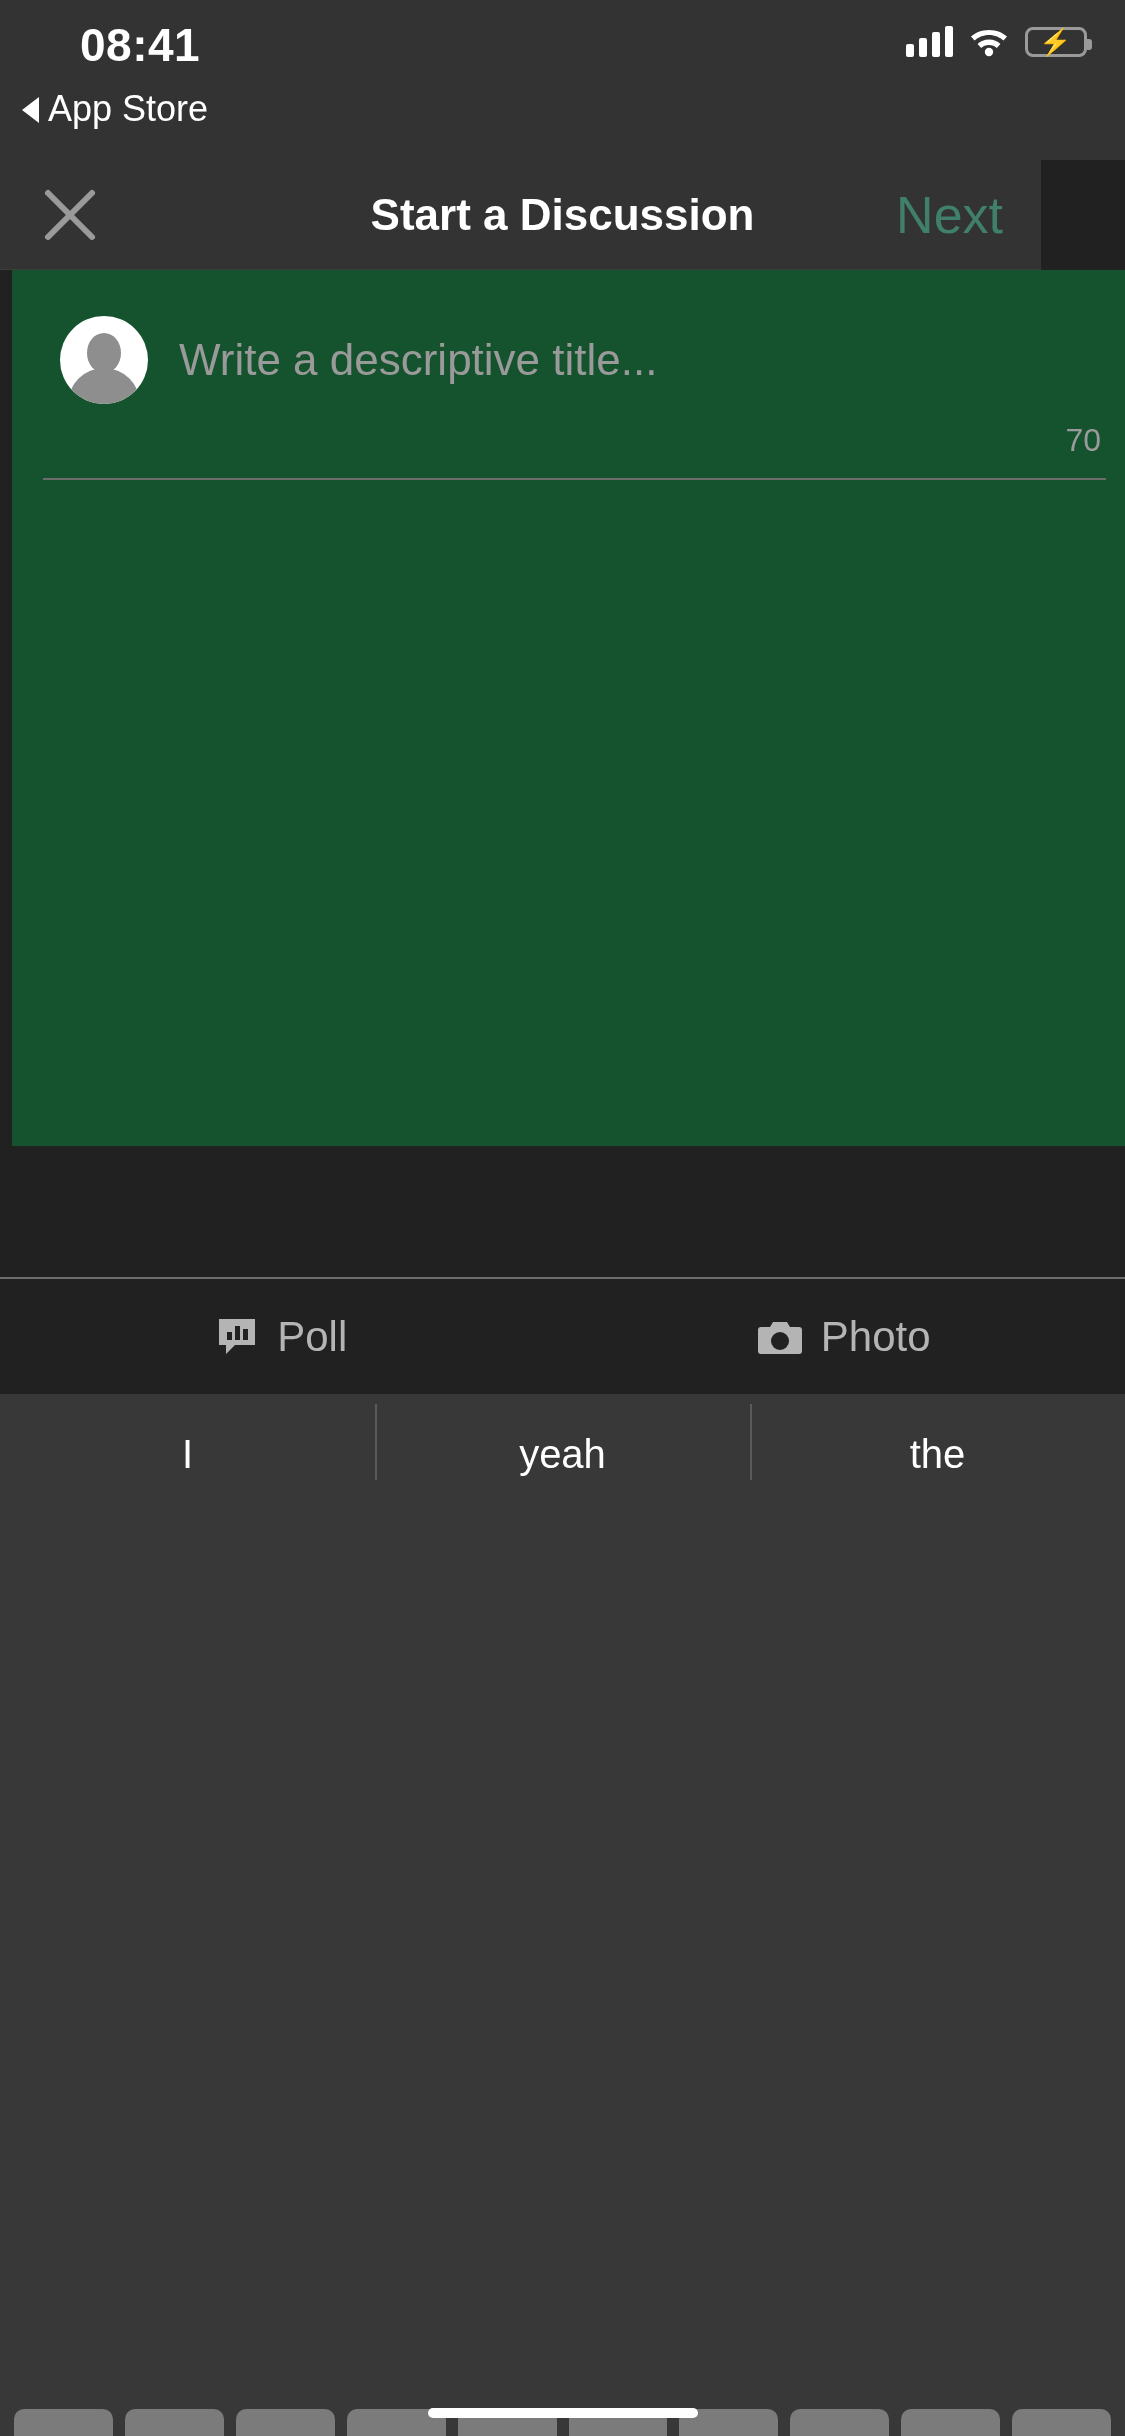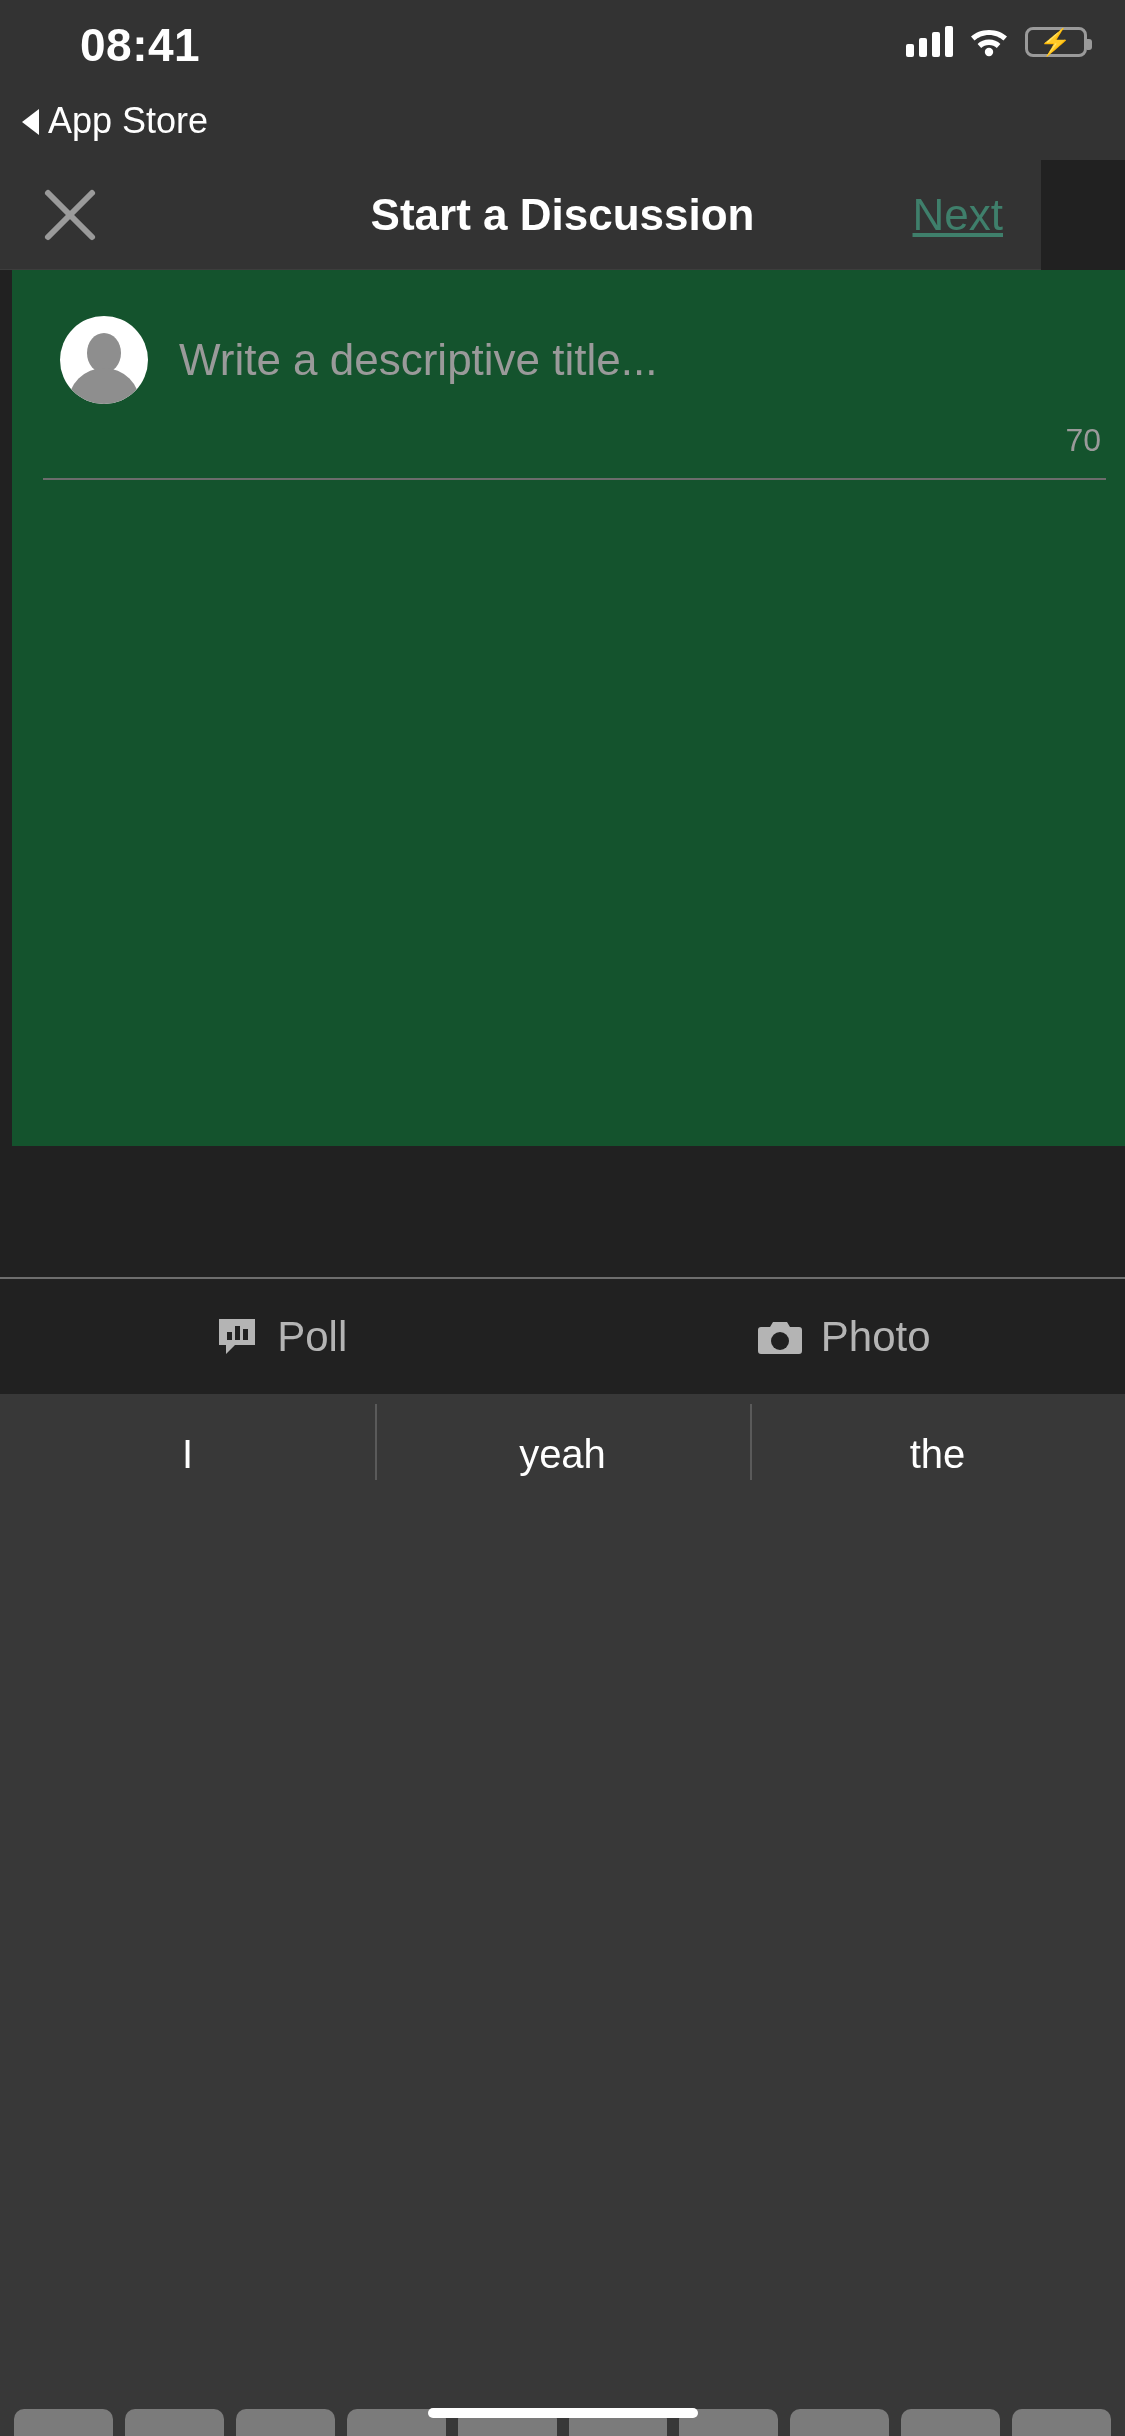--- a/index.html
+++ b/index.html
@@ -23,21 +23,21 @@
     background: #333333;
   }
   #status-time {
     position: absolute; left: 80px; top: 18px;
     font-size: 46px; font-weight: 700; color: #ffffff;
     letter-spacing: 0.5px;
   }
   #status-back {
     position: absolute; left: 22px; top: 88px;
     display: flex; align-items: center; gap: 9px;
-    color: #ffffff; font-size: 36px; font-weight: 500; margin-top: 12px;
+    color: #ffffff; font-size: 36px; font-weight: 500;
   }
   .back-caret {
     width: 0; height: 0;
     border-top: 13px solid transparent;
     border-bottom: 13px solid transparent;
     border-right: 17px solid #ffffff;
     margin-top: 1px;
   }
   #status-icons {
     position: absolute; right: 38px; top: 26px;
@@ -80,21 +80,21 @@
     width: 70px; height: 70px;
   }
   #close-btn svg { display: block; }
   #nav-title {
     position: absolute; left: 0; top: 50%; transform: translateY(-50%);
     width: 1125px; text-align: center;
     color: #ffffff; font-size: 44px; font-weight: 700;
   }
   #next-btn {
     position: absolute; right: 38px; top: 50%; transform: translateY(-50%);
-    color: #3f7f6b; font-size: 44px; font-weight: 400; text-decoration: underline;
+    color: #3f7f6b; font-size: 52px; font-weight: 400;
   }
 
   
   #composer {
     position: absolute; left: 12px; top: 270px;
     width: 1125px; height: 876px;
     background: #14532d;
   }
   #title-row {
     position: absolute; left: 0; top: 35px;

